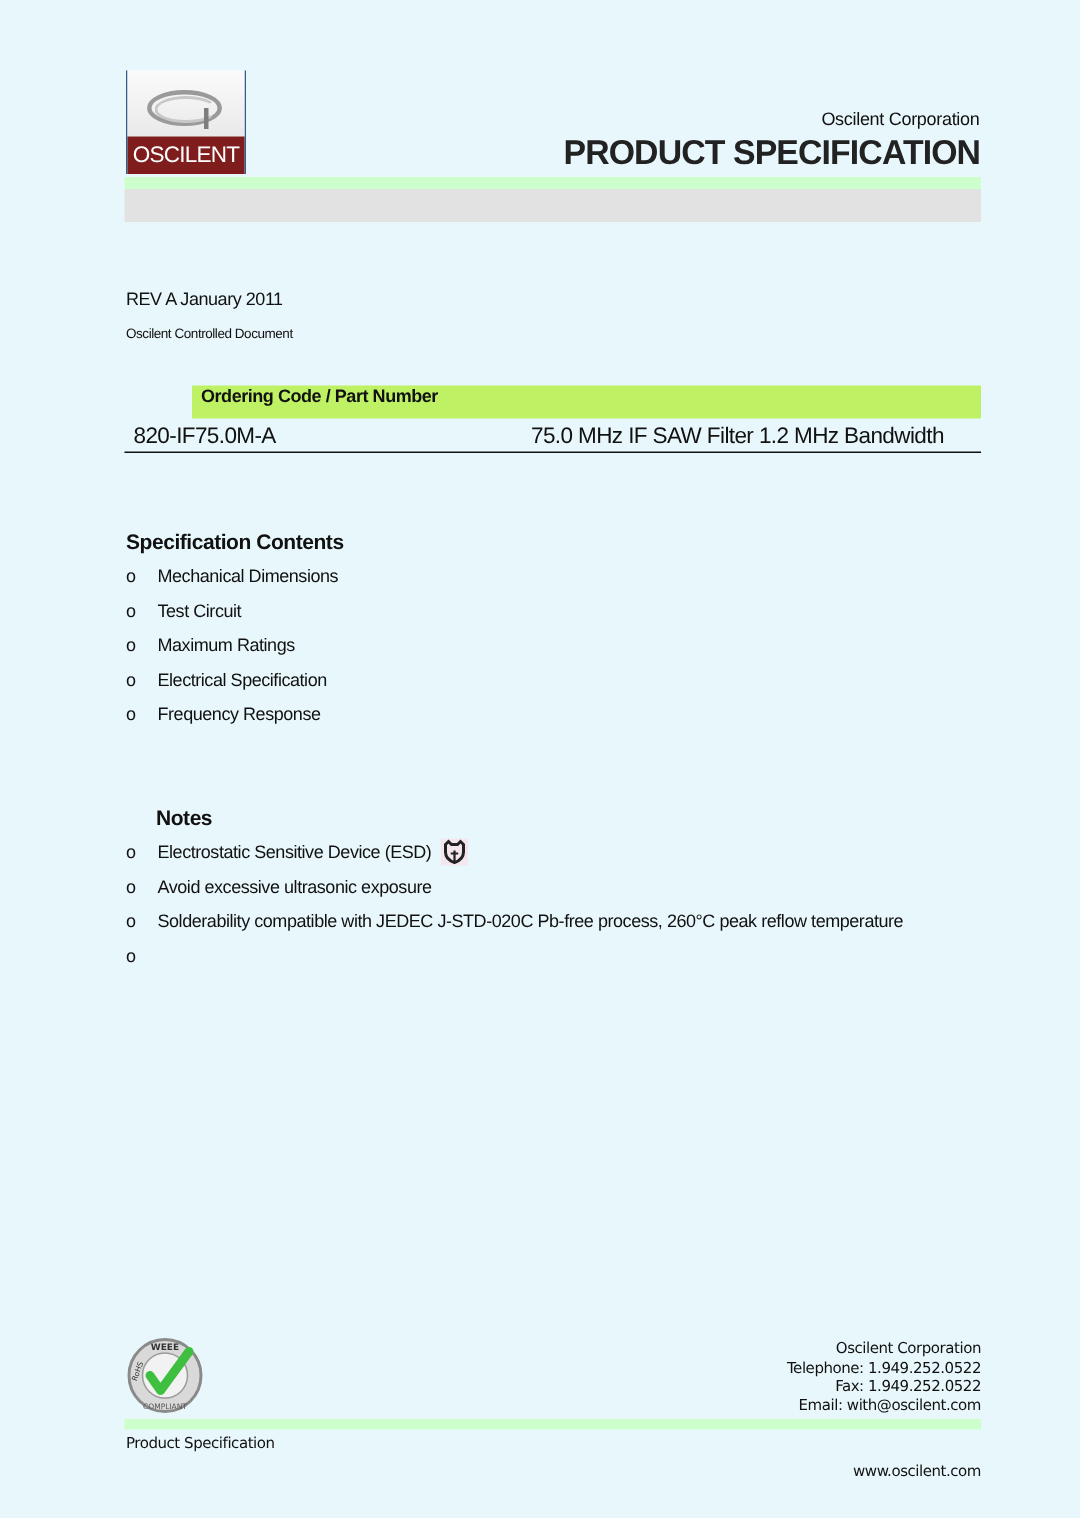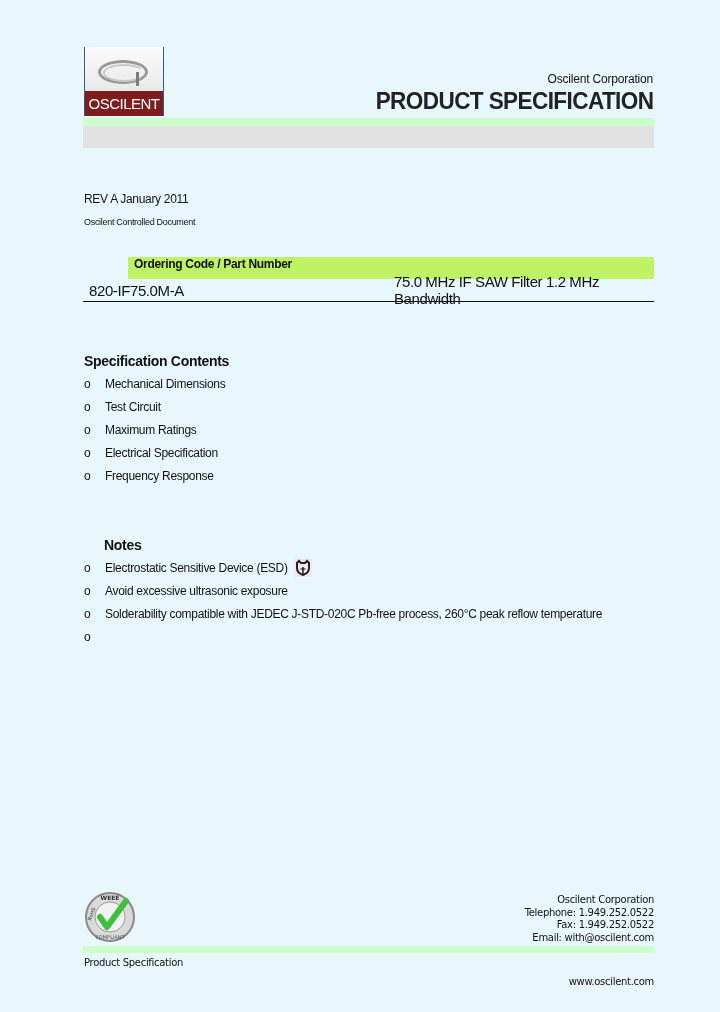--- a/index.html
+++ b/index.html
@@ -68,21 +68,21 @@
   .order-table {
     position: absolute; left: 83px; top: 257px; width: 571px;
     border-bottom: 1px solid #111;
   }
   .order-head {
     display: flex; background: #bef264; height: 22px; 
     font-size: 12px; font-weight: bold; letter-spacing: -0.3px; margin-left: 45px;
   }
   .order-row {
     display: flex; height: 22px; align-items: center;
-    font-size: 15px; letter-spacing: -0.4px; gap: 40px;
+    font-size: 15px; letter-spacing: -0.4px;
   }
   .col1 { width: 266px; padding-left: 6px; box-sizing: border-box; }
   .col2 { flex: 1; padding-left: 5px; box-sizing: border-box; }
   .section-title {
     position: absolute; left: 84px; font-size: 14px; font-weight: bold; letter-spacing: -0.3px;
   }
   .list {
     position: absolute; left: 84px; margin: 0; padding: 0; list-style: none;
   }
   .list li {

